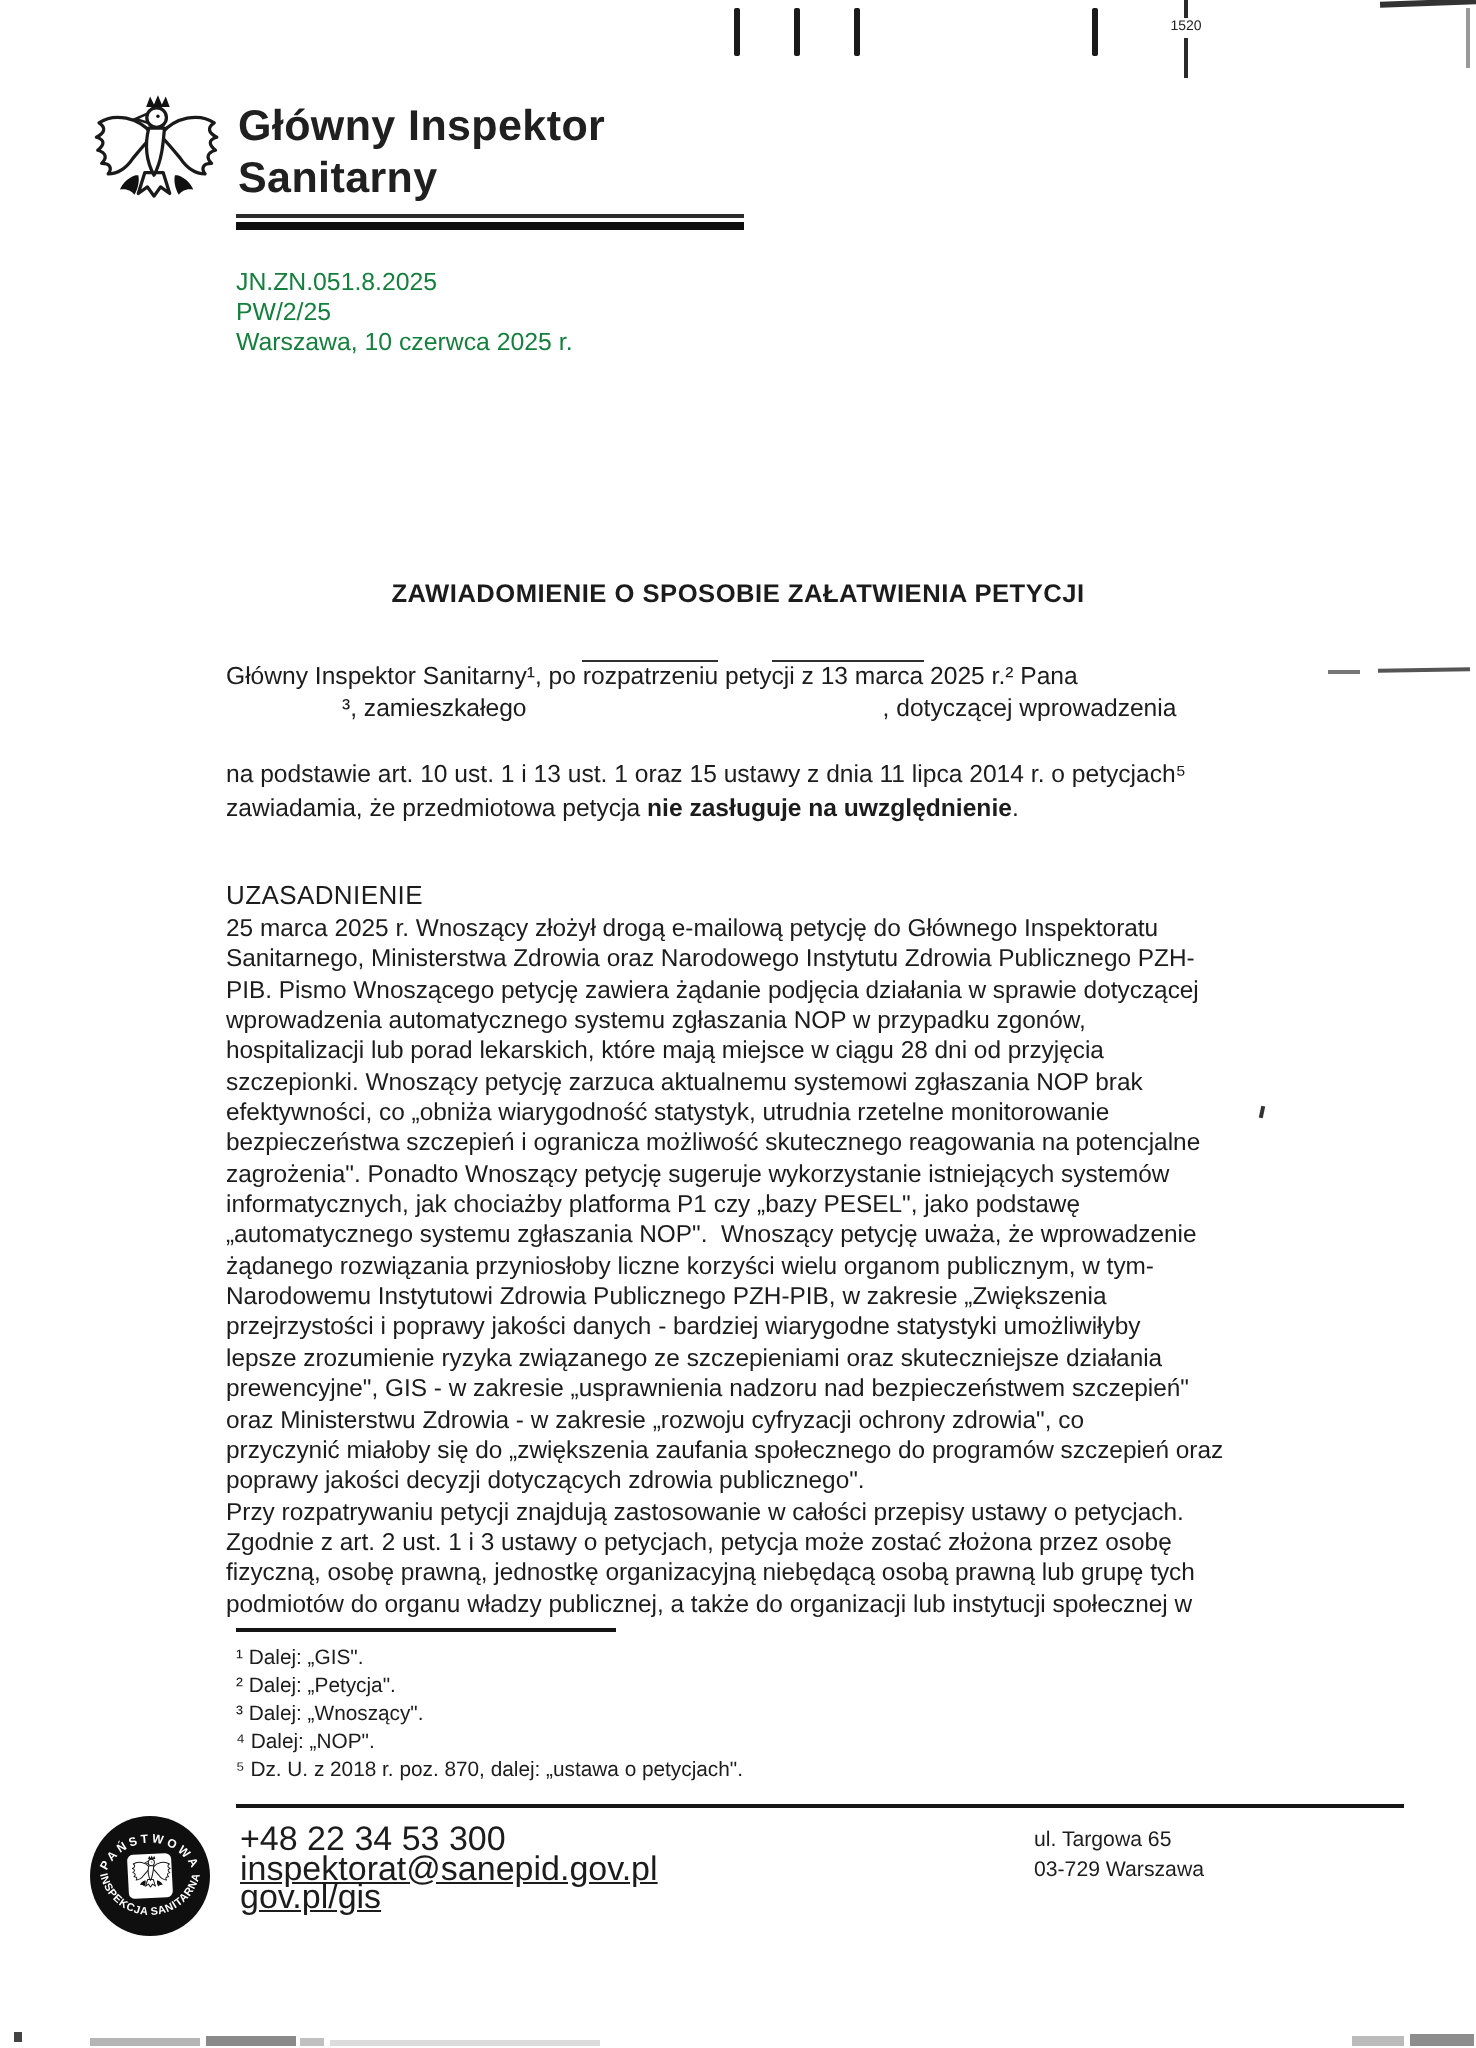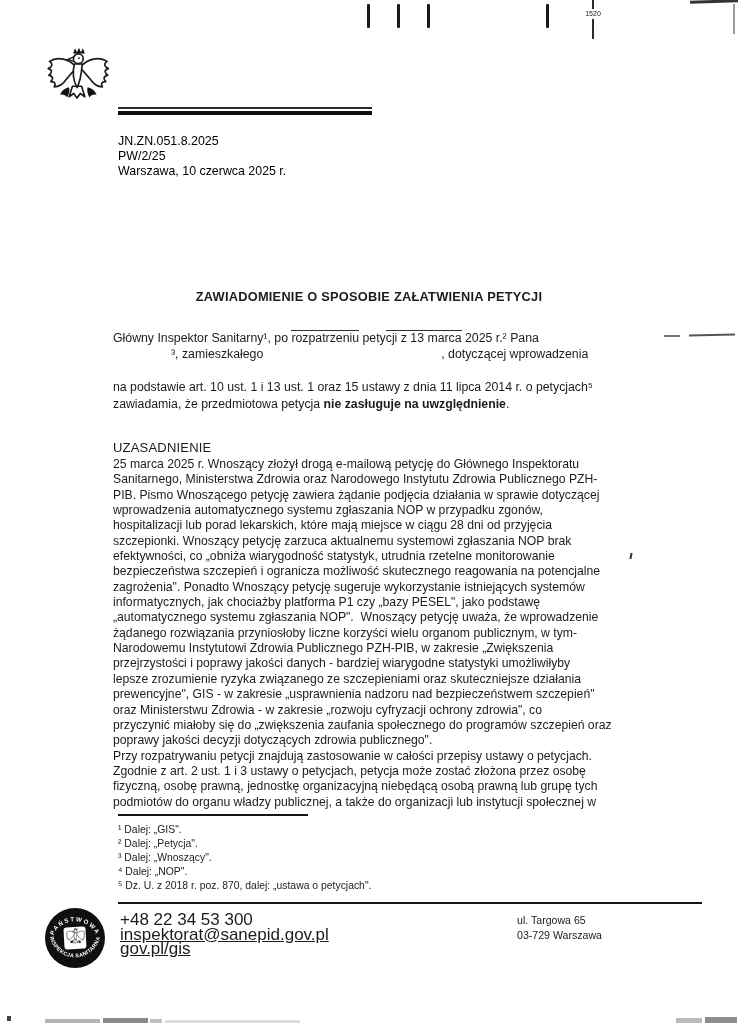--- a/index.html
+++ b/index.html
@@ -16,21 +16,21 @@
   .cal-line.bot { top:19px; height:20px; }
   .cal-num { position:absolute; top:8px; left:0; width:18px; text-align:center; font-size:7px; color:#222; line-height:11px; }
   .corner-h { position:absolute; left:690px; top:0; width:48px; height:2.5px; background:#333; transform:rotate(-2deg); }
   .corner-v { position:absolute; left:733px; top:4px; width:1.5px; height:30px; background:#999; }
 
   
   .eagle-logo { position:absolute; left:44px; top:47px; width:66px; height:72px; }
   .wordmark { position:absolute; left:119px; top:50px; font-size:21.5px; font-weight:600; letter-spacing:.2px; line-height:26px; color:#202020; }
   .hdr-rule-thin { position:absolute; left:118px; top:107px; width:254px; height:1.5px; background:#2b2b2b; }
   .hdr-rule-thick { position:absolute; left:118px; top:111px; width:254px; height:4px; background:#0e0e0e; }
-  .refblock { position:absolute; left:118px; top:134px; font-size:12.4px; line-height:15.2px; color:#000000; }
+  .refblock { position:absolute; left:118px; top:134px; font-size:12.4px; line-height:15.2px; color:#15803d; }
 
   
   .title { position:absolute; left:0; top:289px; width:738px; text-align:center; font-size:12.8px; font-weight:700; letter-spacing:.25px; }
   .notice { position:absolute; left:113px; top:330px; width:560px; font-size:12.3px; line-height:16.4px; }
   .notice strong { font-weight:700;text-align:center; }
   .pen-over { border-top:1.7px solid #2f2f2f; }
   .gap { display:inline-block; }
   .g1 { width:58px; } .g2 { width:178px; }
 
   
@@ -92,20 +92,24 @@
     <div class="cal-line top"></div>
     <div class="cal-num">1520</div>
     <div class="cal-line bot"></div>
   </div>
   <div class="corner-h"></div>
   <div class="corner-v"></div>
 
   <svg class="eagle-logo" viewBox="0 0 100 110">
     <use href="#eagle-shape"></use>
   </svg>
+  <div class="wordmark">
+    <div>Główny Inspektor</div>
+    <div>Sanitarny</div>
+  </div>
   <div class="hdr-rule-thin"></div>
   <div class="hdr-rule-thick"></div>
 
   <div class="refblock">
     <div>JN.ZN.051.8.2025</div>
     <div>PW/2/25</div>
     <div>Warszawa, 10 czerwca 2025 r.</div>
   </div>
 
   <div class="title">ZAWIADOMIENIE O SPOSOBIE ZAŁATWIENIA PETYCJI</div>

